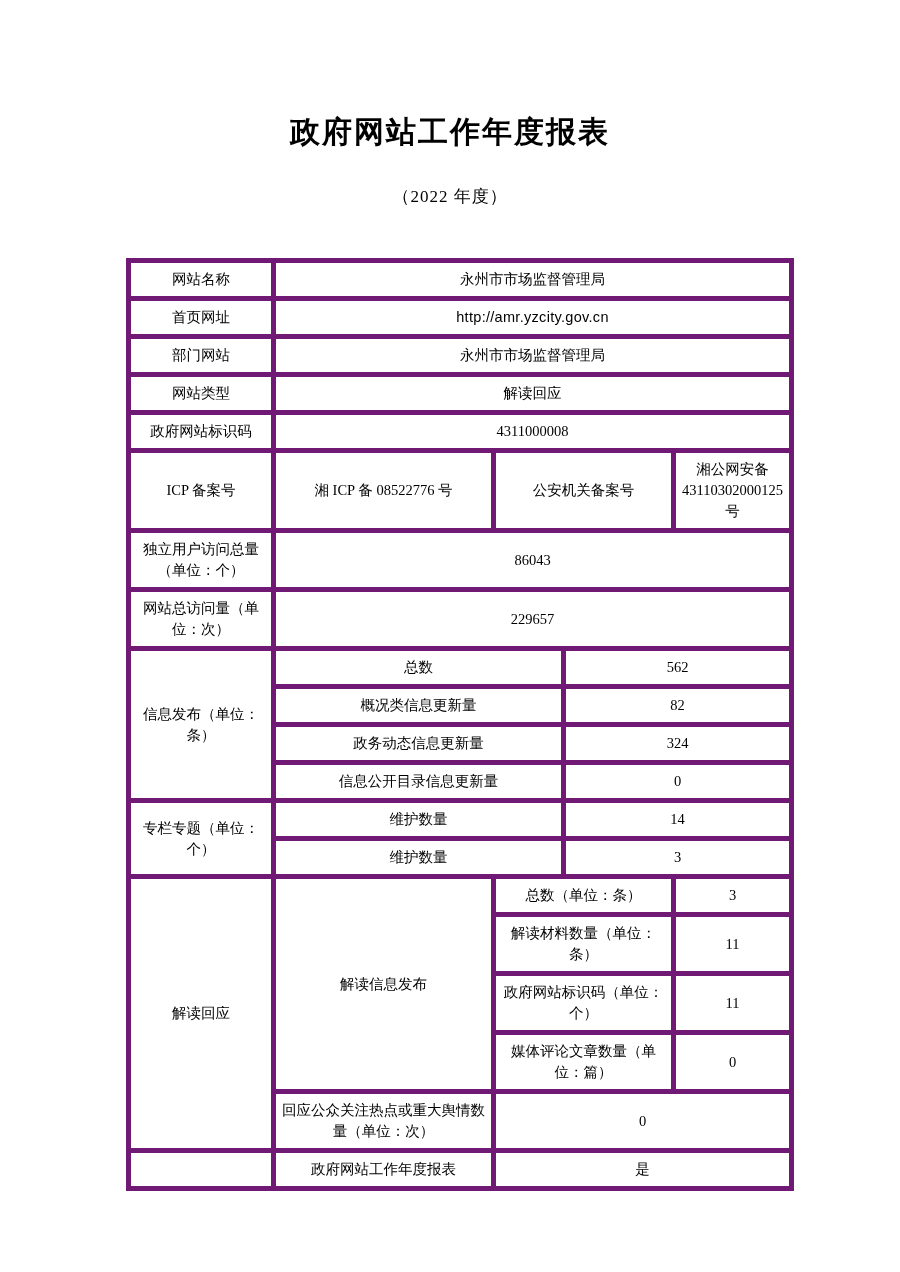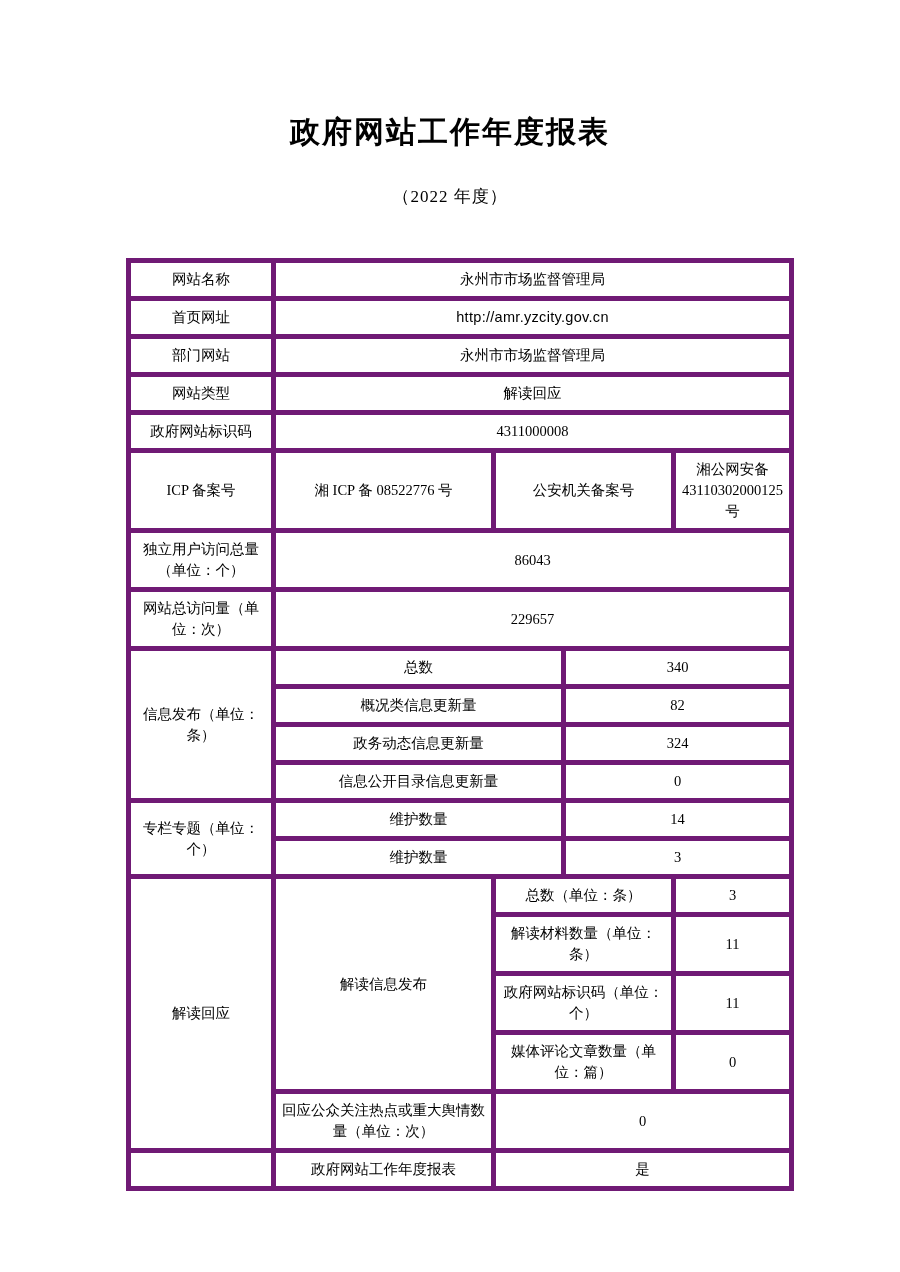--- a/index.html
+++ b/index.html
@@ -116,21 +116,21 @@
         <td colspan="5">86043</td>
       </tr>
       <tr>
         <td class="h-two">网站总访问量（单位：次）</td>
         <td colspan="5">229657</td>
       </tr>
 
       <tr>
         <td class="h31" rowspan="4">信息发布（单位：条）</td>
         <td colspan="3">总数</td>
-        <td colspan="2">340</td>
+        <td colspan="2">562</td>
       </tr>
       <tr>
         <td class="h31" colspan="3">概况类信息更新量</td>
         <td colspan="2">82</td>
       </tr>
       <tr>
         <td class="h31" colspan="3">政务动态信息更新量</td>
         <td colspan="2">324</td>
       </tr>
       <tr>

